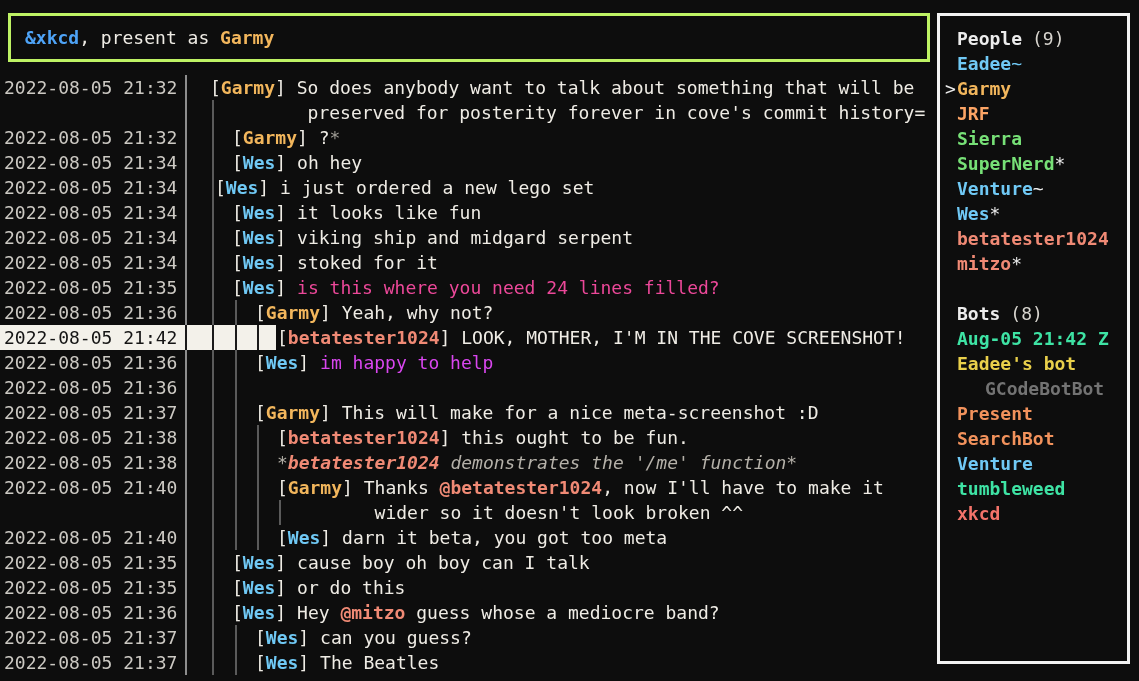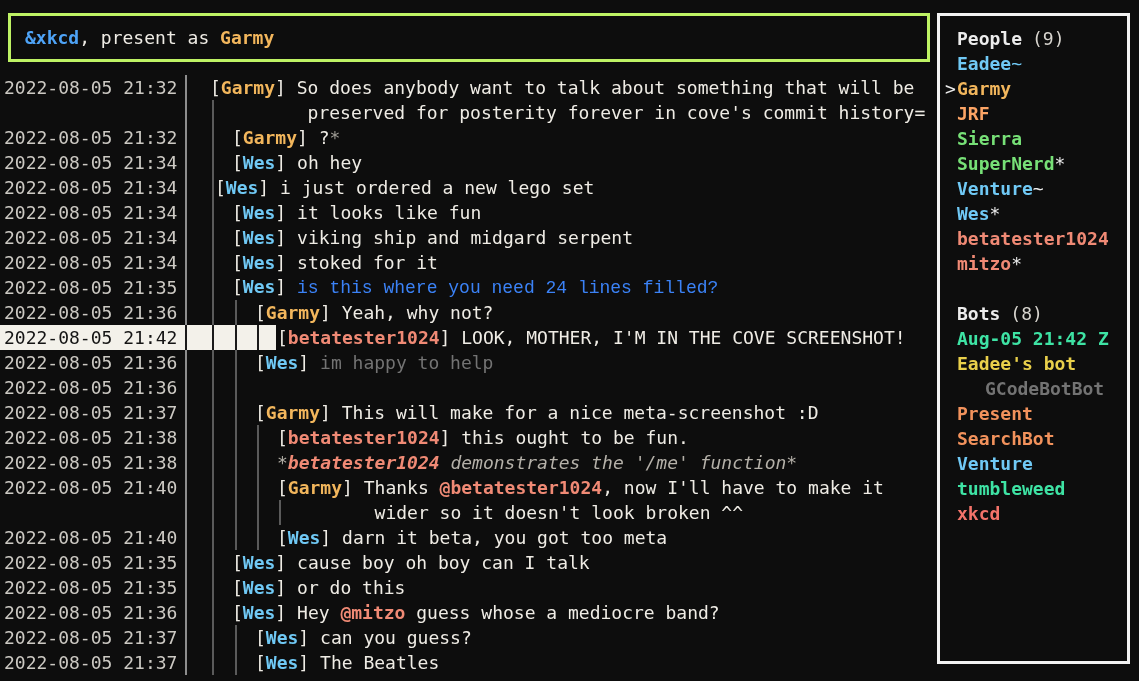--- a/index.html
+++ b/index.html
@@ -117,21 +117,21 @@
         <div class="area">
           <span class="guide" style="left: 25px;"></span>
           <div class="msg" style="padding-left: 45px;"><span style="color: rgb(239, 236, 229);">[</span><span style="color: rgb(112, 201, 245); font-weight: bold;">Wes</span><span style="color: rgb(239, 236, 229);">] </span><span style="color: rgb(239, 236, 229);">stoked for it</span></div>
         </div>
       </div>
       <div class="row">
         <div class="ts">2022-08-05 21:35</div>
         <div class="sep"></div>
         <div class="area">
           <span class="guide" style="left: 25px;"></span>
-          <div class="msg" style="padding-left: 45px;"><span style="color: rgb(239, 236, 229);">[</span><span style="color: rgb(112, 201, 245); font-weight: bold;">Wes</span><span style="color: rgb(239, 236, 229);">] </span><span style="color: #3b82f6; font-family: Liberation Mono, monospace;">is this where you need 24 lines filled?</span></div>
+          <div class="msg" style="padding-left: 45px;"><span style="color: rgb(239, 236, 229);">[</span><span style="color: rgb(112, 201, 245); font-weight: bold;">Wes</span><span style="color: rgb(239, 236, 229);">] </span><span style="color: #ec4899;">is this where you need 24 lines filled?</span></div>
         </div>
       </div>
       <div class="row">
         <div class="ts">2022-08-05 21:36</div>
         <div class="sep"></div>
         <div class="area">
           <span class="guide" style="left: 25px;"></span>
           <span class="guide" style="left: 48px;"></span>
           <div class="msg" style="padding-left: 68px;"><span style="color: rgb(239, 236, 229);">[</span><span style="color: rgb(242, 182, 92); font-weight: bold;">Garmy</span><span style="color: rgb(239, 236, 229);">] </span><span style="color: rgb(239, 236, 229);">Yeah, why not?</span></div>
         </div>
@@ -146,21 +146,21 @@
           <span class="guide" style="left: 70px;"></span>
           <div class="msg" style="padding-left: 90px;"><span style="color: rgb(239, 236, 229);">[</span><span style="color: rgb(240, 138, 117); font-weight: bold;">betatester1024</span><span style="color: rgb(239, 236, 229);">] </span><span style="color: rgb(239, 236, 229);">LOOK, MOTHER, I'M IN THE COVE SCREENSHOT!</span></div>
         </div>
       </div>
       <div class="row">
         <div class="ts">2022-08-05 21:36</div>
         <div class="sep"></div>
         <div class="area">
           <span class="guide" style="left: 25px;"></span>
           <span class="guide" style="left: 48px;"></span>
-          <div class="msg" style="padding-left: 68px;"><span style="color: rgb(239, 236, 229);">[</span><span style="color: rgb(112, 201, 245); font-weight: bold;">Wes</span><span style="color: rgb(239, 236, 229);">] </span><span style="color: #737373;">im happy to help</span></div>
+          <div class="msg" style="padding-left: 68px;"><span style="color: rgb(239, 236, 229);">[</span><span style="color: rgb(112, 201, 245); font-weight: bold;">Wes</span><span style="color: rgb(239, 236, 229);">] </span><span style="color: #d946ef;">im happy to help</span></div>
         </div>
       </div>
       <div class="row">
         <div class="ts">2022-08-05 21:36</div>
         <div class="sep"></div>
         <div class="area">
           <span class="guide" style="left: 25px;"></span>
           <span class="guide" style="left: 48px;"></span>
         </div>
       </div>

